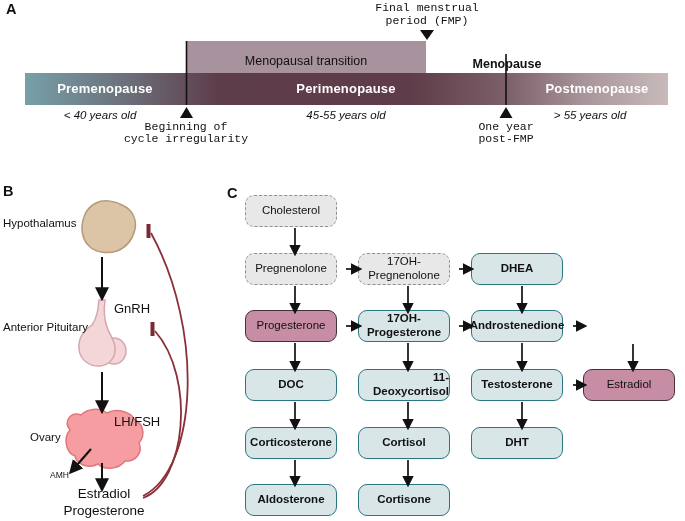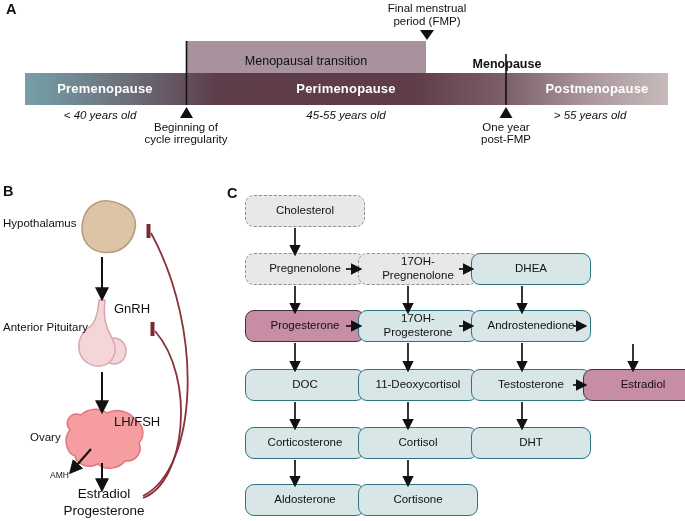--- a/index.html
+++ b/index.html
@@ -1,34 +1,34 @@
 <!DOCTYPE html>
 <html><head>
 <meta charset="utf-8">
 <style>
   html,body{margin:0;padding:0;background:#fff;}
   #fig{position:relative;width:685px;height:521px;background:#ffffff;overflow:hidden;
        font-family:"Liberation Sans",sans-serif;color:#111;}
   .abs{position:absolute;}
   .ctr{transform:translateX(-50%);text-align:center;white-space:nowrap;}
   .panel-label{font-size:14.5px;font-weight:bold;}
-  .small{font-size:11.5px;line-height:1.1;}
+  .small{font-size:11.5px;line-height:1.1;font-family:Liberation Mono, monospace;}
   .ital{font-style:italic;font-size:11.5px;}
   .bold{font-weight:bold;margin-top:19px;}
   .stage-name{font-size:13px;font-weight:bold;color:#ffffff;letter-spacing:.2px;}
   .blabel{font-size:11.5px;}
   .hormone{font-size:13px;margin-top:35px;}
   .bar{position:absolute;left:25px;top:73px;width:643px;height:32px;z-index:1;
        background:linear-gradient(90deg,#76a0a9 0%,#6b6f79 16%,#5e3d4a 30%,#5e3c49 60%,#7d6069 75%,#a8959a 87%,#c8babb 100%);}
   .transition-box{position:absolute;left:186px;top:41px;width:240px;height:40px;background:#a7929d;
        display:flex;align-items:center;justify-content:center;font-size:12.5px;z-index:1;}
-  .cbox{position:absolute;width:120px;height:32px;border-radius:9px;box-sizing:border-box;z-index:2;
+  .cbox{position:absolute;width:92px;height:32px;border-radius:9px;box-sizing:border-box;z-index:2;
         display:flex;flex-direction:column;align-items:center;justify-content:center;
         font-size:11.5px;line-height:1.2;text-align:right;}
-  .cbox.teal{background:#d9e6e8;border:1.8px solid #2c7682;}
+  .cbox.teal{background:#d9e6e8;border:1.8px solid #2c7682;font-weight:bold;}
   .cbox.dashed{background:#e8e8e8;border:1.8px dashed #8f8f8f;}
   .cbox.pink{background:#c78da4;border:1.8px solid #43303c;}
   #overlay{position:absolute;left:0;top:0;z-index:3;pointer-events:none;}
   .txt{z-index:4;}
 </style>
 </head>
 <body>
 
 <div id="fig">
 

